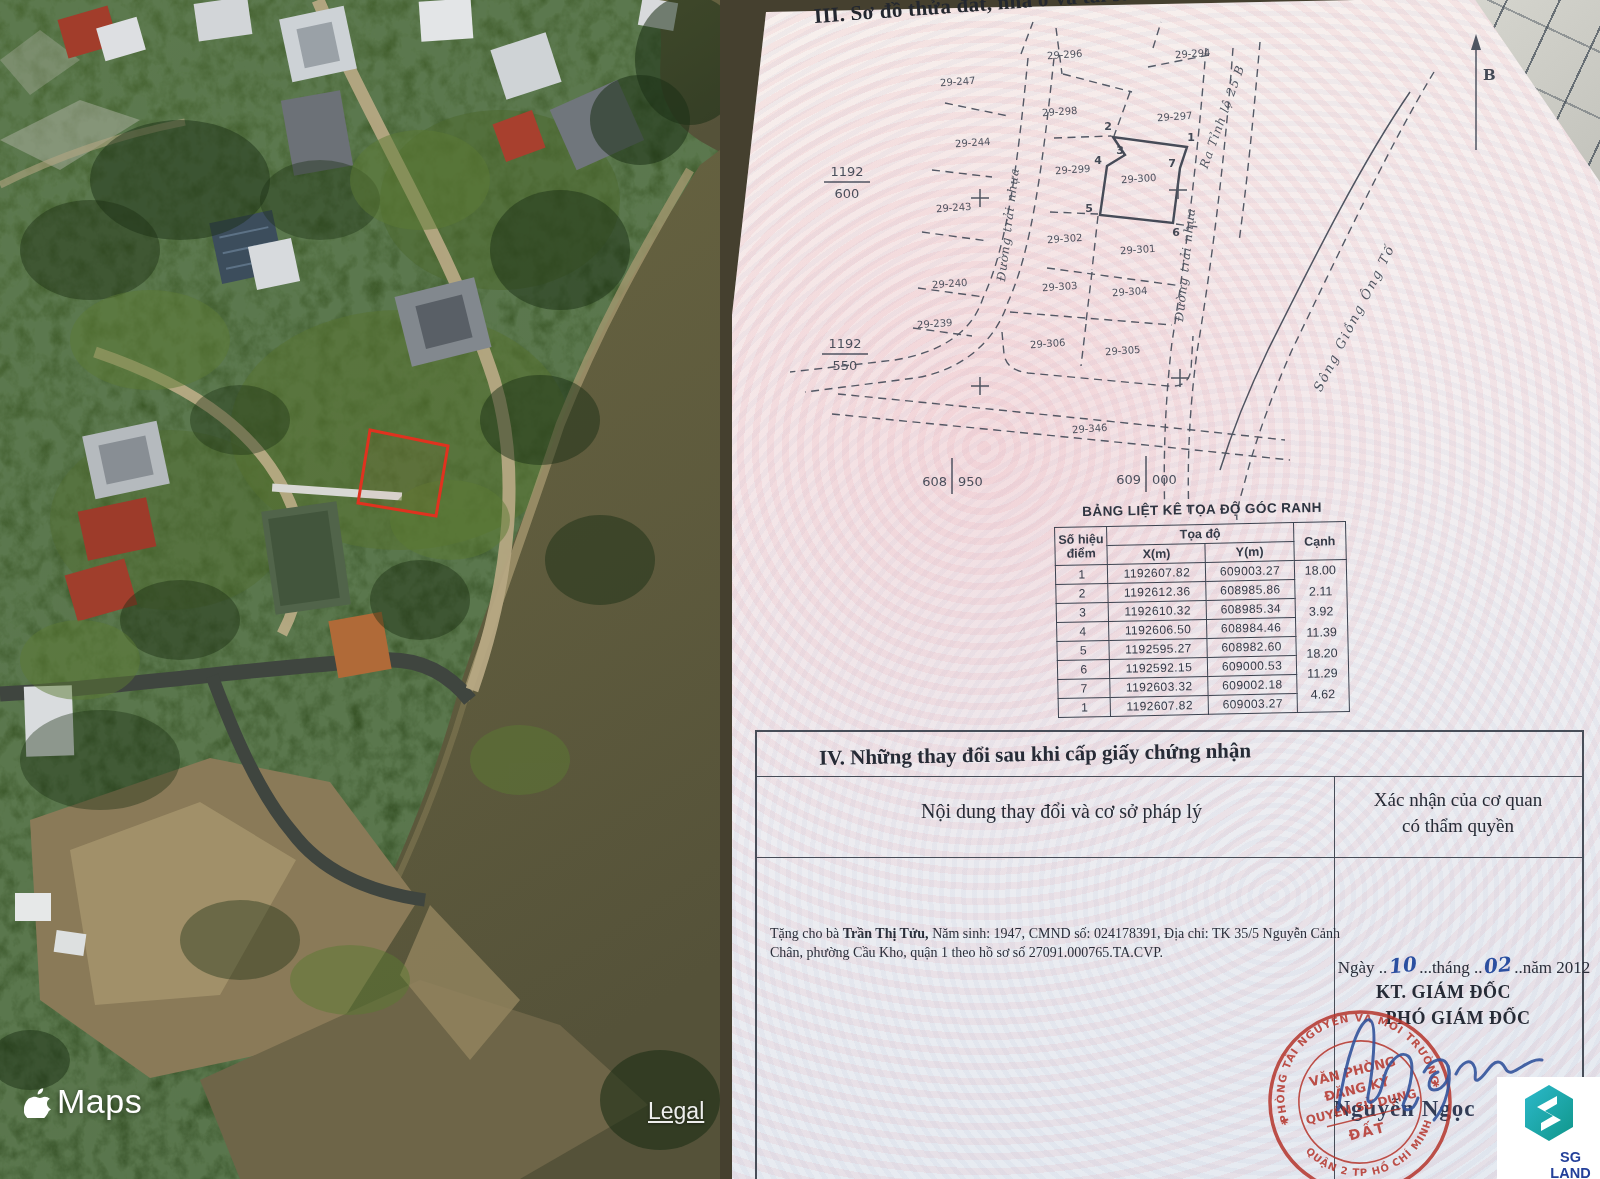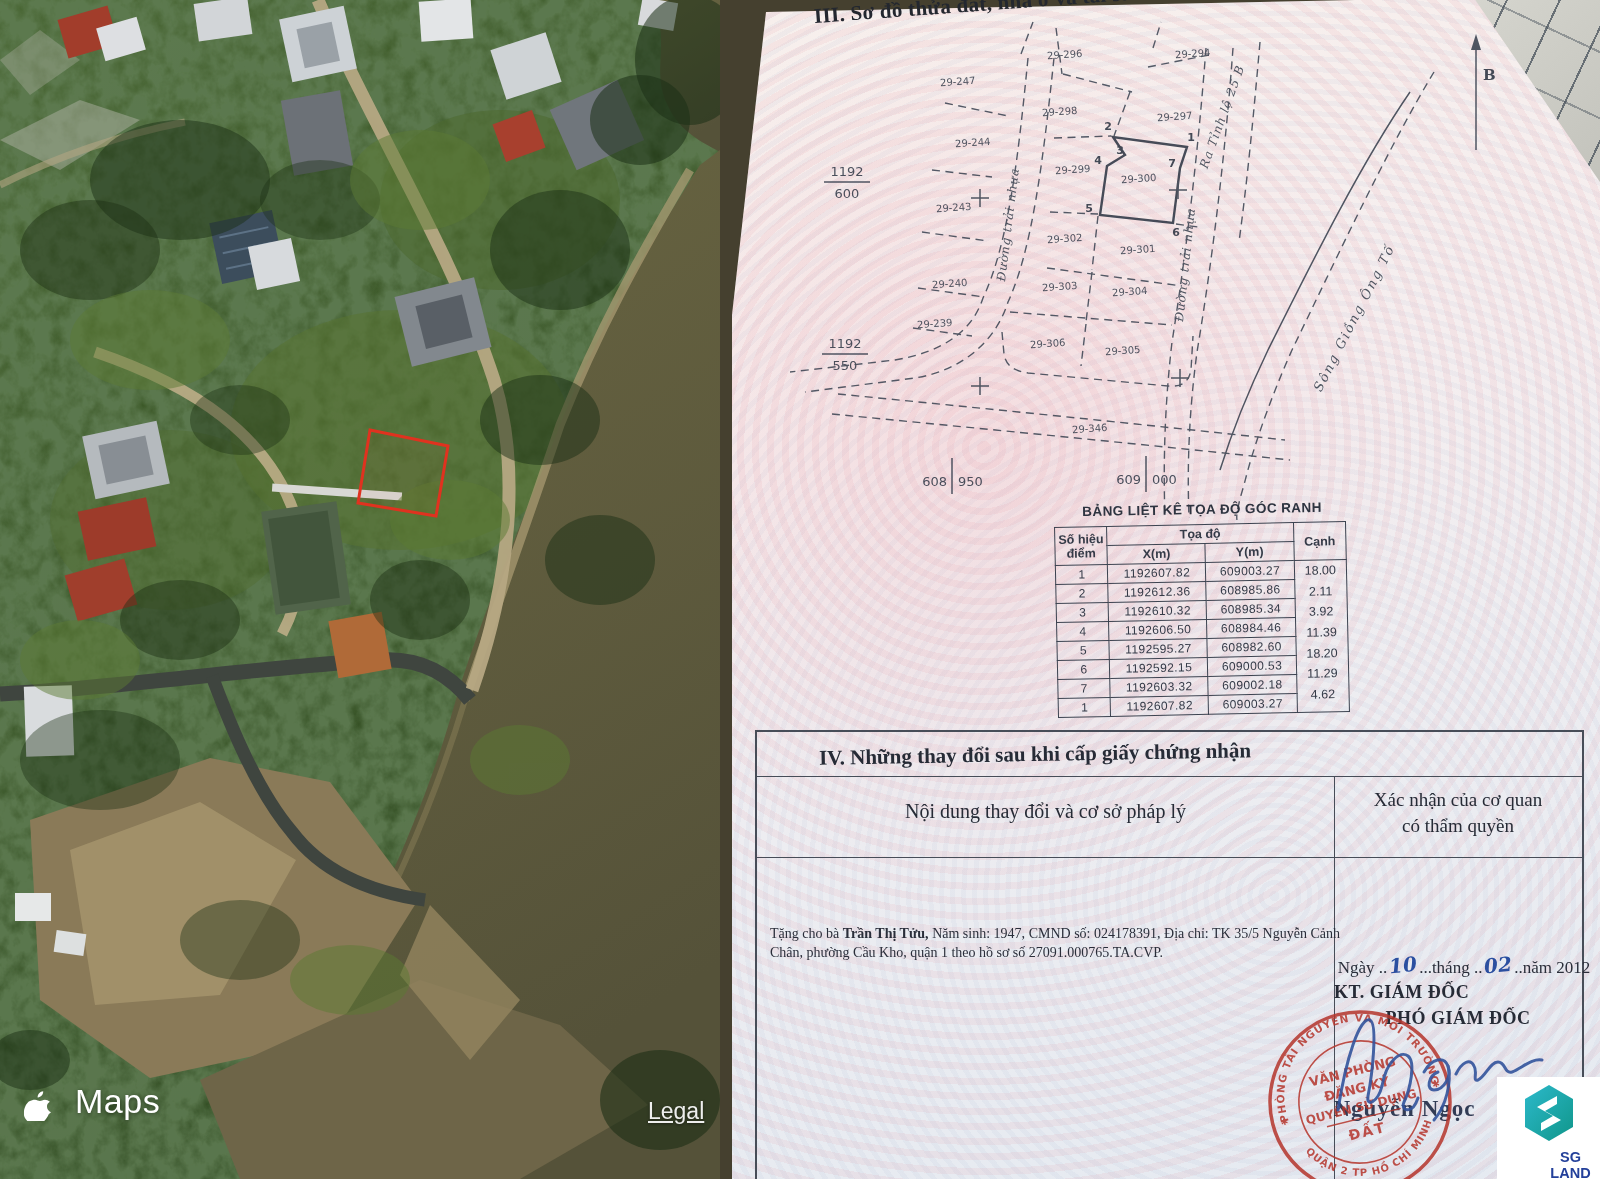--- a/index.html
+++ b/index.html
@@ -1,20 +1,20 @@
 <!DOCTYPE html>
 <html><head>
 <meta charset="utf-8">
 <style>
   html,body{margin:0;padding:0;background:#222;}
   .screen{position:relative;width:1600px;height:1179px;overflow:hidden;font-family:"Liberation Sans",sans-serif;}
   
   .map-panel{position:absolute;left:0;top:0;width:720px;height:1179px;background:#32491f;overflow:hidden;}
   .map-svg{position:absolute;left:0;top:0;}
-  .maps-brand{position:absolute;left:24px;top:1082px;display:flex;align-items:flex-end;gap:24px;color:#fff;
+  .maps-brand{position:absolute;left:24px;top:1082px;display:flex;align-items:center;gap:6px;color:#fff;
     font-size:34px;font-weight:500;letter-spacing:.5px;text-shadow:0 1px 4px rgba(0,0,0,.45);}
   .legal-link{position:absolute;left:648px;top:1098px;color:rgba(255,255,255,.92);font-size:23px;
     text-decoration:underline;text-shadow:0 1px 3px rgba(0,0,0,.5);cursor:pointer;}
   
   .doc-panel{position:absolute;left:720px;top:0;width:880px;height:1179px;background:#45402f;overflow:hidden;}
   .paper{position:absolute;left:0;top:0;width:880px;height:1179px;
     clip-path:polygon(46px 12px,635px 0,100% 0,100% 100%,12px 100%,12px 315px);
     background:
       radial-gradient(circle at 30% 38%, rgba(240,150,160,0.20) 0%, rgba(240,150,160,0) 46%),
       repeating-radial-gradient(circle at 30% 38%, rgba(223,118,134,0.09) 0 7px, rgba(255,255,255,0) 7px 15px),
@@ -49,27 +49,27 @@
   table.coords .num{letter-spacing:.4px;}
   td.edgecell{vertical-align:top;padding:0;}
   .edgecol{display:flex;flex-direction:column;justify-content:space-around;height:144px;font-size:12.5px;}
   
   .s4box{position:absolute;left:35px;top:730px;width:825px;height:449px;
     border:2px solid #474d58;border-bottom:none;font-family:"Liberation Serif",serif;color:#262b36;}
   .s4title{position:absolute;left:62px;top:10px;font:700 21px "Liberation Serif",serif;transform:rotate(-1deg);}
   .s4line1{position:absolute;left:0;top:44px;width:100%;height:0;border-top:1.6px solid #474d58;}
   .s4line2{position:absolute;left:0;top:125px;width:100%;height:0;border-top:1.6px solid #474d58;}
   .s4vline{position:absolute;left:577px;top:44px;width:0;height:405px;border-left:1.6px solid #474d58;}
-  .s4colL{position:absolute;left:0;top:68px;width:577px;text-align:center;font-size:20px;}
+  .s4colL{position:absolute;left:0;top:68px;width:577px;text-align:center;font-size:20px;padding-left:16px;}
   .s4colR{position:absolute;left:577px;top:55px;width:248px;text-align:center;font-size:19px;line-height:26px;}
   .entry{position:absolute;left:5px;top:184px;width:570px;margin:8px;font-size:14px;line-height:19px;
     text-align:justify;color:#2a2e3a;}
   .dateline{position:absolute;left:577px;top:222px;width:260px;text-align:center;font-size:17px;color:#2a2e3a;}
   .hw{font:italic 700 20px "DejaVu Serif",serif;color:#2b4fa0;display:inline-block;transform:rotate(-6deg);position:relative;top:-1px;padding:0 2px;}
-  .ktline{position:absolute;left:577px;top:250px;width:219px;font:700 18px "Liberation Serif",serif;letter-spacing:.5px;}
+  .ktline{position:absolute;left:577px;top:250px;width:219px;text-align:center;font:700 18px "Liberation Serif",serif;letter-spacing:.5px;}
   .pholine{position:absolute;left:577px;top:276px;width:248px;text-align:center;font:700 18px "Liberation Serif",serif;letter-spacing:.5px;}
   .signer{position:absolute;left:592px;top:1096px;width:185px;text-align:center;
     font:700 23px "Liberation Serif",serif;color:#323c55;letter-spacing:1px;}
   .stamp-svg{position:absolute;left:540px;top:1005px;}
   .sig-svg{position:absolute;left:600px;top:998px;}
   
   .sg-logo{position:absolute;left:777px;top:1077px;width:103px;height:102px;background:#fff;text-align:center;}
   .sg-logo .l1{font:700 14.5px "Liberation Sans",sans-serif;color:#23409a;margin-top:1px;padding-left:44px;}
   .sg-logo .l2{font:700 12px "Liberation Sans",sans-serif;color:#1d4ed8;}
 </style>

